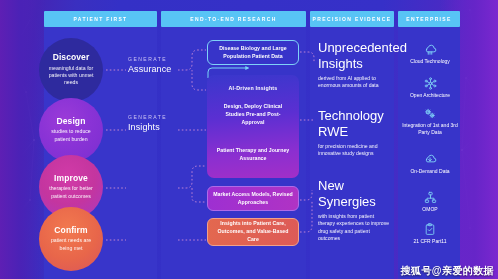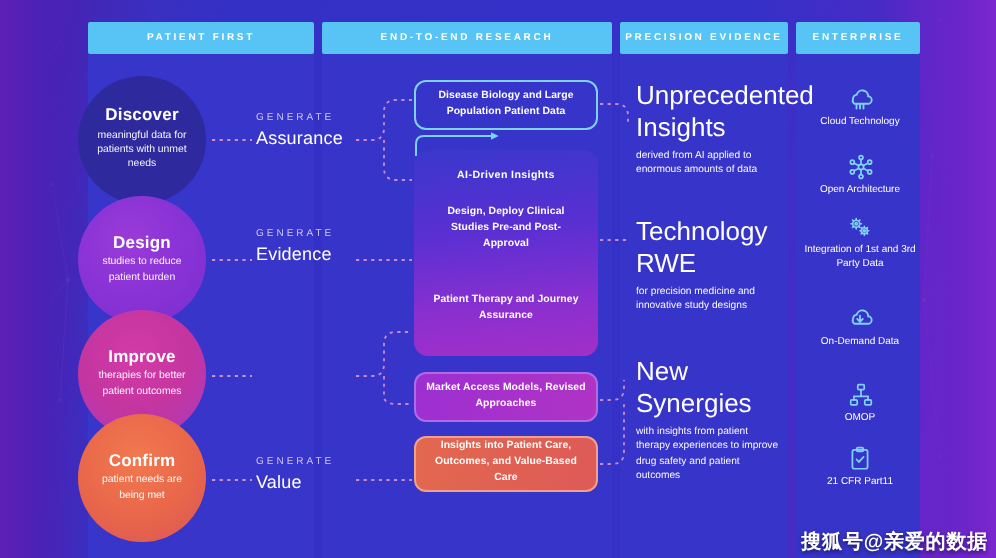--- a/index.html
+++ b/index.html
@@ -190,25 +190,21 @@
     <div class="ttl">Confirm</div>
     <div class="sub">patient needs are being met</div>
   </div>
 
   <div class="gen g1">
     <div class="kicker">GENERATE</div>
     <div class="word">Assurance</div>
   </div>
   <div class="gen g2">
     <div class="kicker">GENERATE</div>
-    <div class="word">Evidence</div>
-  </div>
-  <div class="gen g4">
-    <div class="kicker">GENERATE</div>
-    <div class="word">Value</div>
+    <div class="word">Insights</div>
   </div>
 
   <div class="rbox rb-disease">Disease Biology and Large Population Patient Data</div>
 
   <div class="rbox rb-group"></div>
   <div class="rb-group-ttl">AI-Driven Insights</div>
   <div class="rbox rb-design">Design, Deploy Clinical Studies Pre-and Post-Approval</div>
   <div class="rbox rb-therapy">Patient Therapy and Journey Assurance</div>
 
   <div class="rbox rb-market">Market Access Models, Revised Approaches</div>

